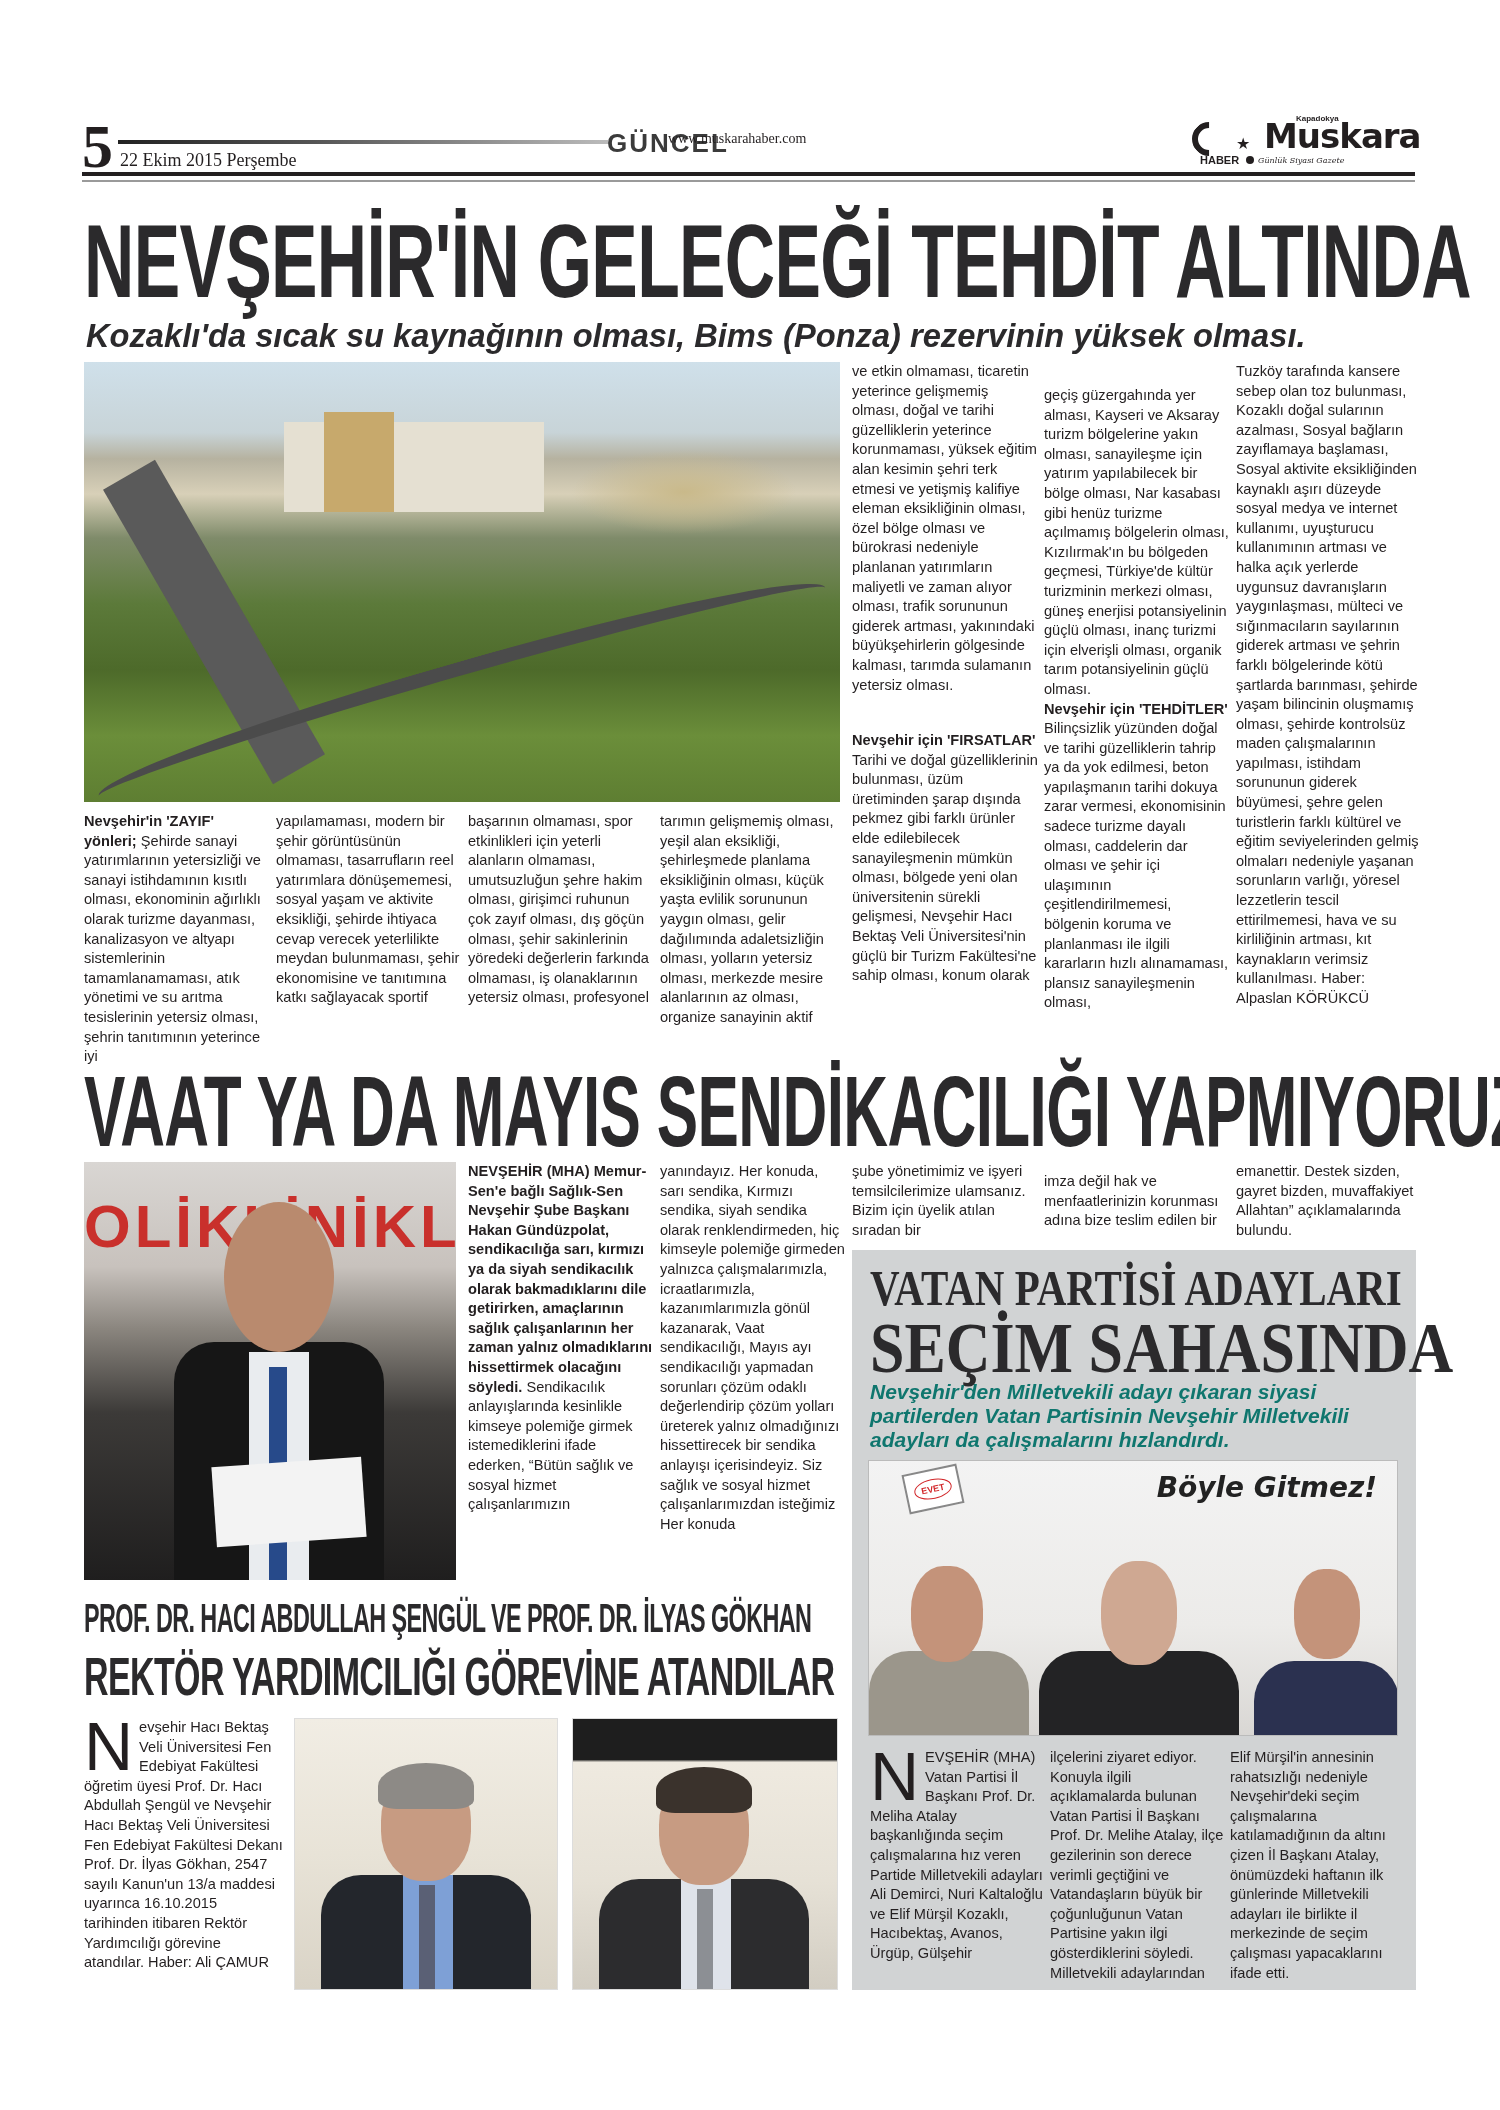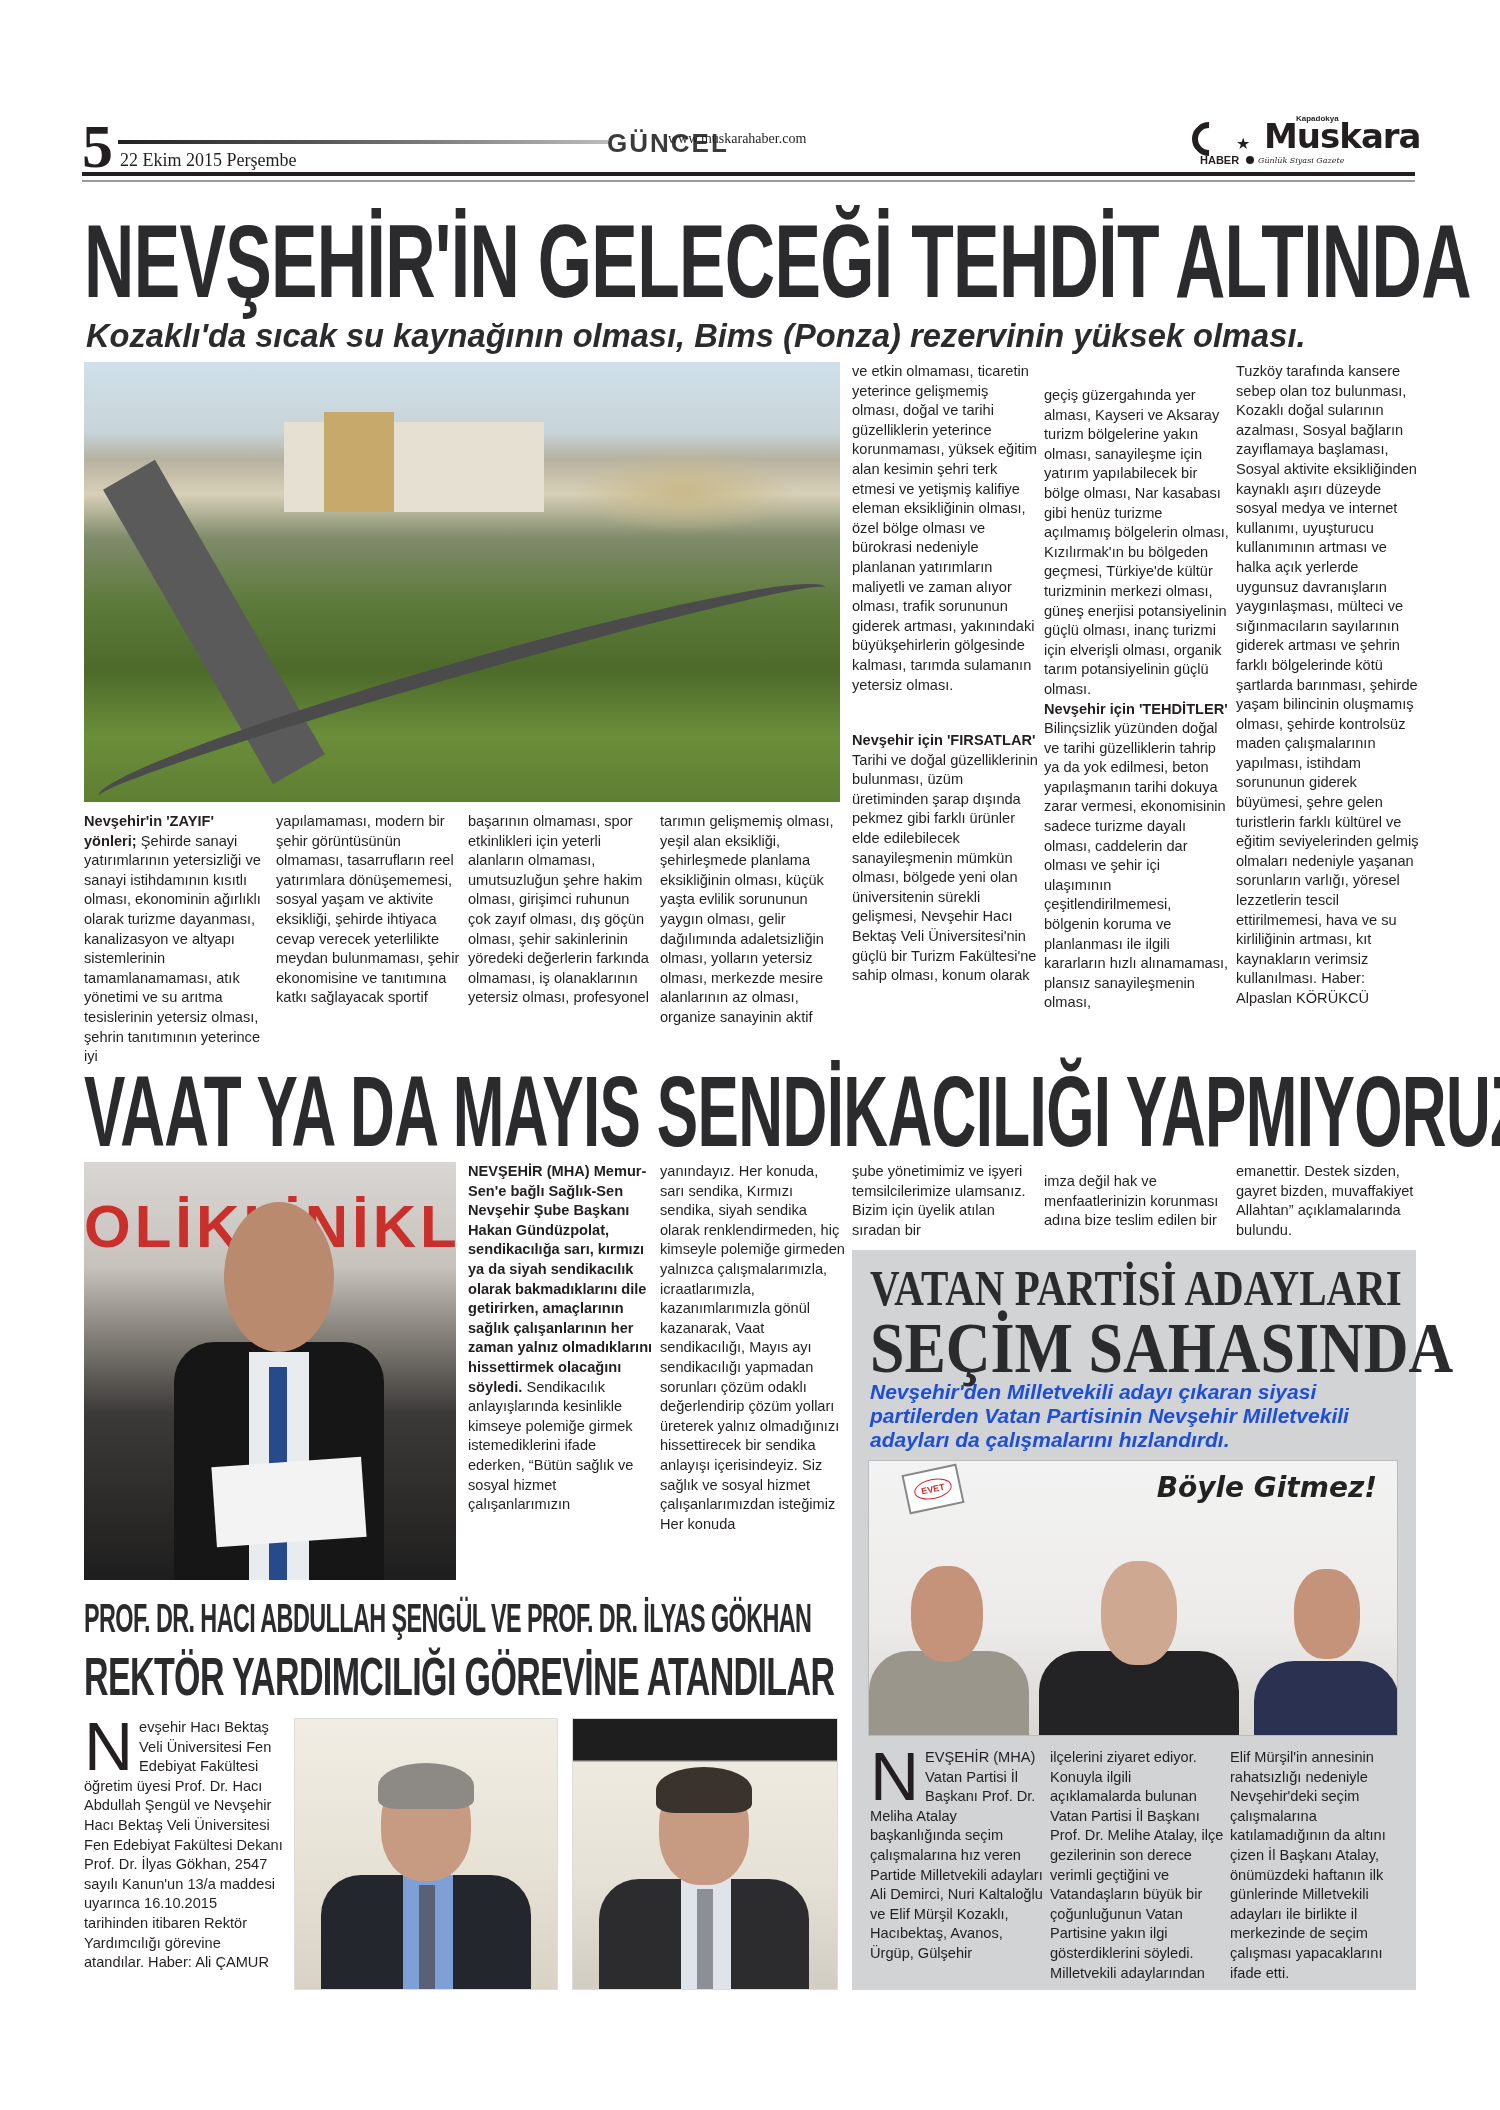--- a/index.html
+++ b/index.html
@@ -67,21 +67,21 @@
   .person .head { position: absolute; width: 90px; height: 110px; border-radius: 45% 45% 45% 45%; background: #c79b82; }
   .person .hair { position: absolute; width: 96px; height: 46px; border-radius: 50% 50% 20% 20%; background: #8d8a86; }
   .person .suit { position: absolute; width: 210px; height: 120px; border-radius: 40px 40px 0 0; background: #23262c; }
   .person .collar { position: absolute; width: 50px; height: 120px; background: #7ea0d6; }
   .person .tie { position: absolute; width: 16px; height: 110px; background: #4b5161; }
 
   
   .vatan-box { left: 852px; top: 1250px; width: 564px; height: 740px; background: #d1d3d4; }
   .vatan-h1 { left: 870px; top: 1262px; font-size: 50px; line-height: 52px; font-family: "Liberation Serif", serif; font-weight: bold; color: #2b2a2c; transform: scaleX(0.82); transform-origin: left top; white-space: nowrap; }
   .vatan-h2 { left: 870px; top: 1310px; font-size: 72px; line-height: 76px; font-family: "Liberation Serif", serif; font-weight: bold; color: #2b2a2c; transform: scaleX(0.86); transform-origin: left top; white-space: nowrap; }
-  .vatan-sub { left: 870px; top: 1380px; width: 540px; font-size: 21px; line-height: 24px; font-style: italic; font-weight: bold; color: #1d4ed8; }
+  .vatan-sub { left: 870px; top: 1380px; width: 540px; font-size: 21px; line-height: 24px; font-style: italic; font-weight: bold; color: #0f766e; }
   .photo-vatan { left: 868px; top: 1460px; width: 530px; height: 276px; background: linear-gradient(180deg, #f3f3f3 0%, #ecebe9 60%, #d9d7d4 100%); border: 1px solid #bbb; }
   .photo-vatan .slogan1 { position: absolute; right: 20px; top: 10px; font-family: "DejaVu Sans", sans-serif; font-size: 28px; font-weight: bold; font-style: italic; color: #222; }
   .photo-vatan .slogan2 { position: absolute; left: 70px; top: 52px; font-family: "DejaVu Sans", sans-serif; font-size: 30px; font-weight: bold; font-style: italic; color: #d2272a; letter-spacing: 1px; }
   .photo-vatan .evet { position: absolute; left: 36px; top: 8px; width: 56px; height: 40px; border: 2px solid #888; background: #fff; transform: rotate(-12deg); }
   .photo-vatan .evet span { display: block; margin: 8px auto; width: 38px; height: 20px; border: 1px solid #d2272a; border-radius: 50%; color: #d2272a; font-size: 9px; font-weight: bold; text-align: center; line-height: 18px; }
   .vp { position: absolute; }
   .vp .head { position: absolute; border-radius: 45%; background: #c4937a; }
   .vp .body { position: absolute; border-radius: 40px 40px 0 0; }
 
   

